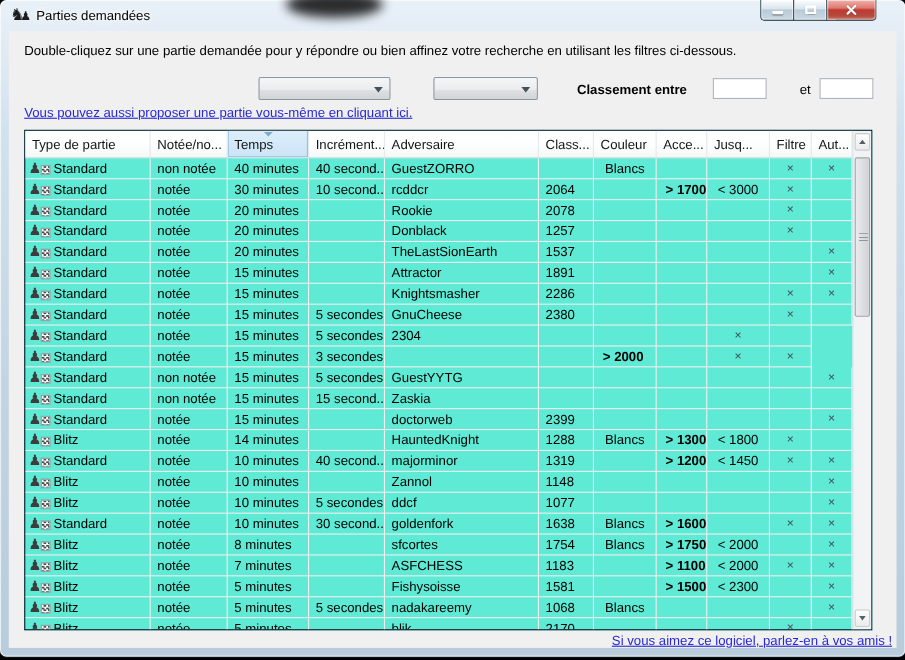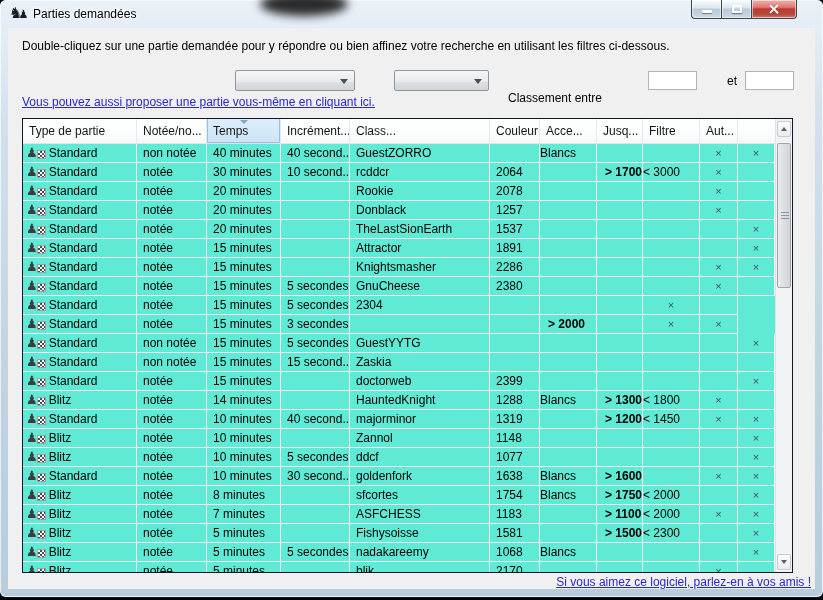--- a/index.html
+++ b/index.html
@@ -53,21 +53,21 @@
   .g-close::before { transform:rotate(45deg); }
   .g-close::after  { transform:rotate(-45deg); }
   
   .client {
     position:absolute; left:8px; top:28px; width:807px; height:561px;
     background:#f0f0f0; box-shadow:0 0 0 1px #64798а,0 0 0 1px #647989;
   }
   .intro { position:absolute; left:14px; top:11px; font-size:12px; color:#000; }
   .lbl { position:absolute; font-size:12px; color:#000; }
   .type-label   { left:14px;  top:46px; width:210px; text-align:left;margin-top:42px; }
-  .rating-label { left:500px; top:63px; width:133px; text-align:left; }
+  .rating-label { left:500px; top:46px; width:133px; text-align:center;font-weight:bold; }
   .and-label    { left:719px; top:46px;text-align:right; }
   .combo {
     position:absolute; top:42px; height:21px; border:1px solid #8a97a3; border-radius:2px;
     background:linear-gradient(180deg,#f5f6f7 0%,#eaebed 55%,#dddfe2 60%,#d2d5d8 100%);
     cursor:default;
   }
   .combo-1 { left:227px; width:120px; }
   .combo-2 { left:386px; width:95px;  }
   .combo-value { position:absolute; left:5px; top:3px; font-size:12px; }
   .combo-arrow {
@@ -108,21 +108,21 @@
     border-left:4px solid transparent; border-right:4px solid transparent;
     border-top:4px solid #7ea9ca;
   }
   .tbody { position:absolute; left:0; top:25px; right:17px; bottom:0; overflow:hidden; }
   .row { display:grid; grid-template-columns:var(--cols); height:19px; }
   .cell {
     font-size:12px; line-height:18px; color:#000; padding-left:6px;
     border-right:1px solid #efefef; border-bottom:1px solid #efefef;
     white-space:nowrap; overflow:hidden;
   }
-  .cell.center { text-align:left; padding-left:0; }
+  .cell.center { text-align:center; padding-left:0; }
   .cell.accept { padding-left:8px;font-weight:bold; }
   .cell.mark   { color:#45505a; font-size:11px; text-align:center; padding-left:0; }
   .cell.type   { display:flex; align-items:center; gap:3px; padding-left:3px; }
   .picon { display:inline-flex; align-items:flex-end; flex:none; }
   .pawn-glyph { font-size:13px; line-height:14px; color:#3d3d3d; }
   .board-glyph {
     width:9px; height:9px; margin-left:-1px; margin-bottom:1px;
     border:1px solid #9aa0a6;
     background:conic-gradient(#4c4c4c 0 25%, #fff 0 50%, #4c4c4c 0 75%, #fff 0);
     background-size:4px 4px;
@@ -190,20 +190,21 @@
     <input class="num-input rating-max" value="" style="">
 
     <a class="link propose-link">Vous pouvez aussi proposer une partie vous-même en cliquant ici.</a>
 
     <div class="table">
       <div class="thead" id="thead">
           <div class="th">Type de partie</div>
           <div class="th">Notée/no...</div>
           <div class="th sorted">Temps<div class="sort-arrow"></div></div>
           <div class="th">Incrément...</div>
+          <div class="th">Adversaire</div>
           <div class="th">Class...</div>
           <div class="th">Couleur</div>
           <div class="th">Acce...</div>
           <div class="th">Jusq...</div>
           <div class="th">Filtre</div>
           <div class="th">Aut...</div>
         </div>
       <div class="tbody" id="tbody">
           <div class="row">
             <div class="cell type">

